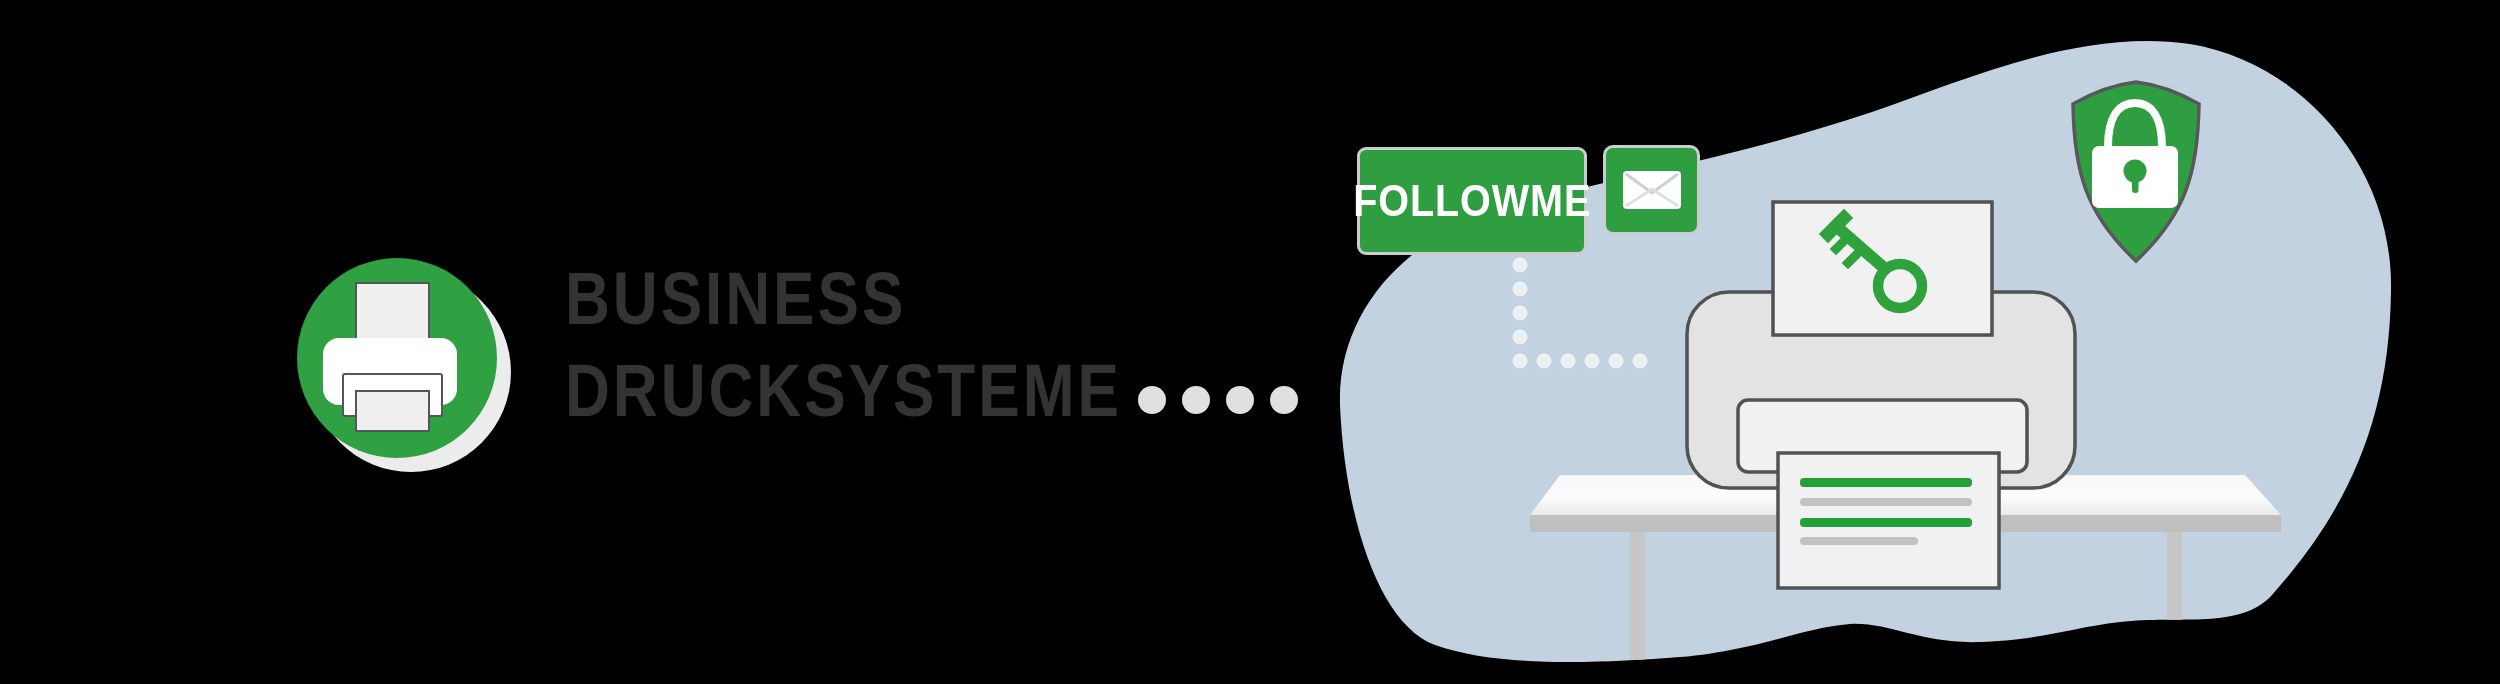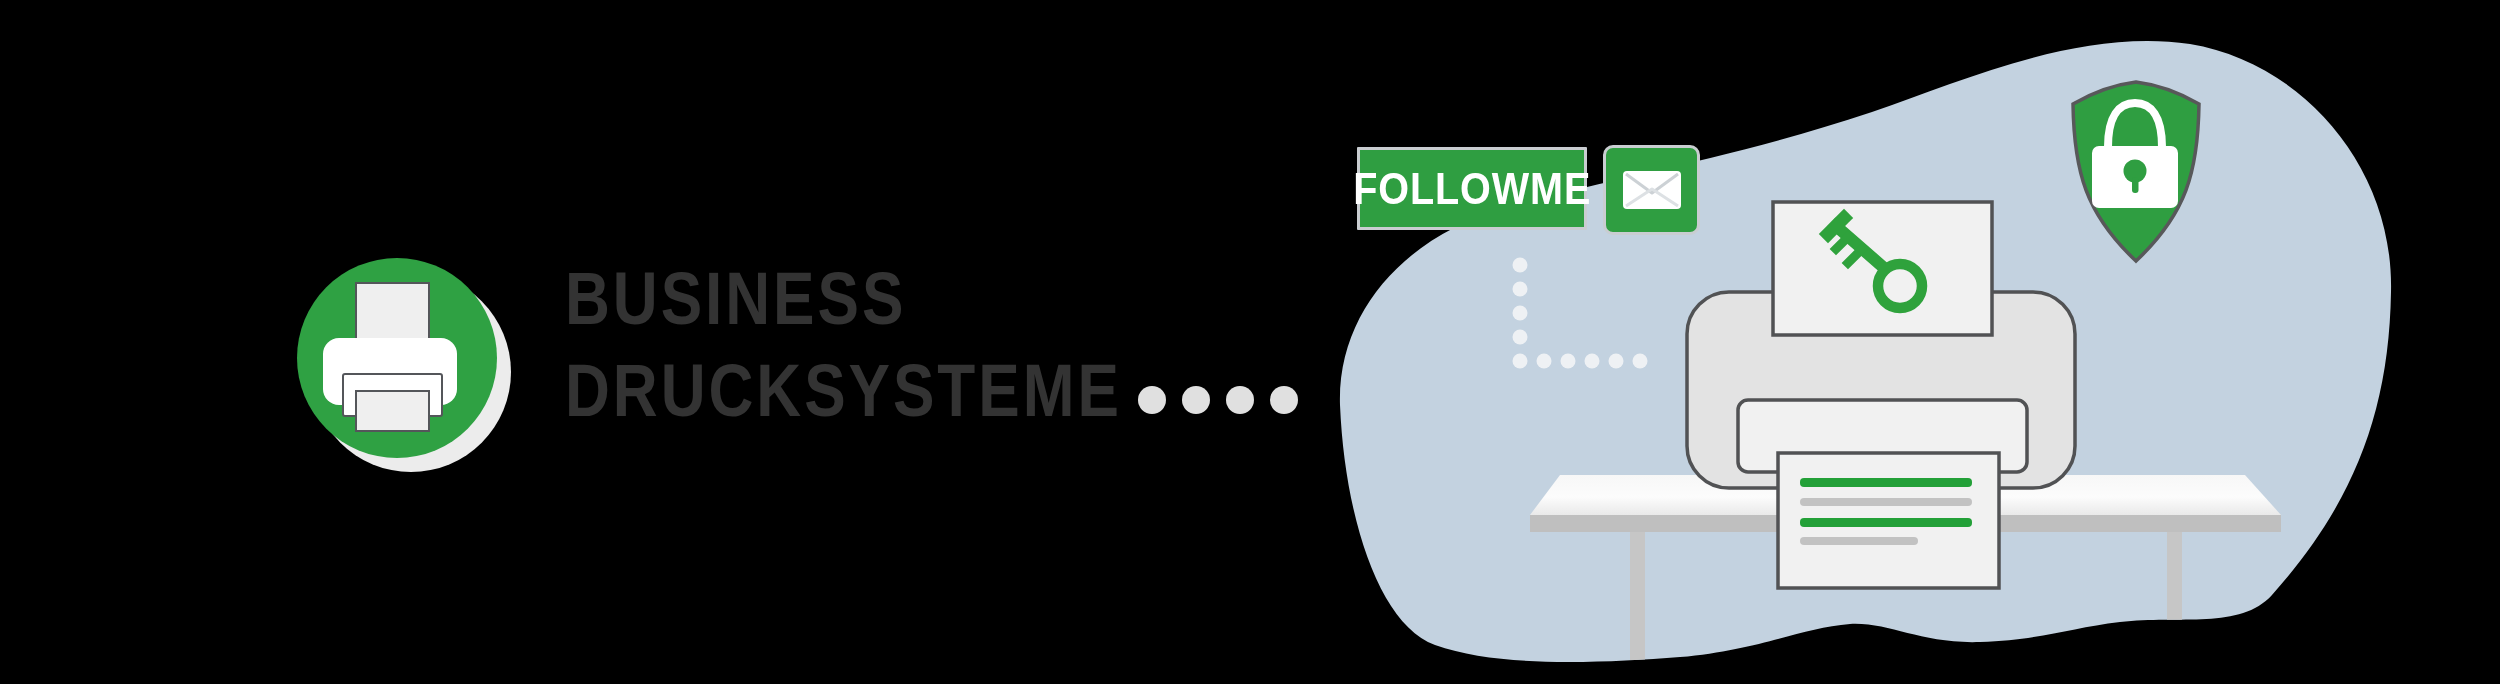--- a/index.html
+++ b/index.html
@@ -45,22 +45,22 @@
   .brand-line1 { top:262px; }
   .brand-line2 { top:354px; }
   .brand-dots { position:absolute; left:1138px; top:386px; display:flex; gap:16px; }
   .brand-dots span { width:28px; height:28px; border-radius:50%; background:#e0e0e0; }
 
   
   .illustration { position:absolute; left:0; top:0; }
 
   
   .followme-badge {
-    position:absolute; left:1357px; top:147px; width:230px; height:83px;
-    background:#2f9e41; border:3px solid #c9cdd1; border-radius:1px;
+    position:absolute; left:1357px; top:147px; width:230px; height:108px;
+    background:#2f9e41; border:3px solid #c9cdd1; border-radius:9px;
     box-sizing:border-box; display:flex; align-items:center; justify-content:center;
   }
   .followme-badge span {
     color:#ffffff; font-weight:700; font-size:45px; letter-spacing:1px;
     transform:scaleX(0.88); white-space:nowrap;
   }
   .envelope-badge {
     position:absolute; left:1603px; top:145px; width:97px; height:90px;
     background:#2f9e41; border:3px solid #c9cdd1; border-radius:10px;
     box-sizing:border-box; display:flex; align-items:center; justify-content:center;

